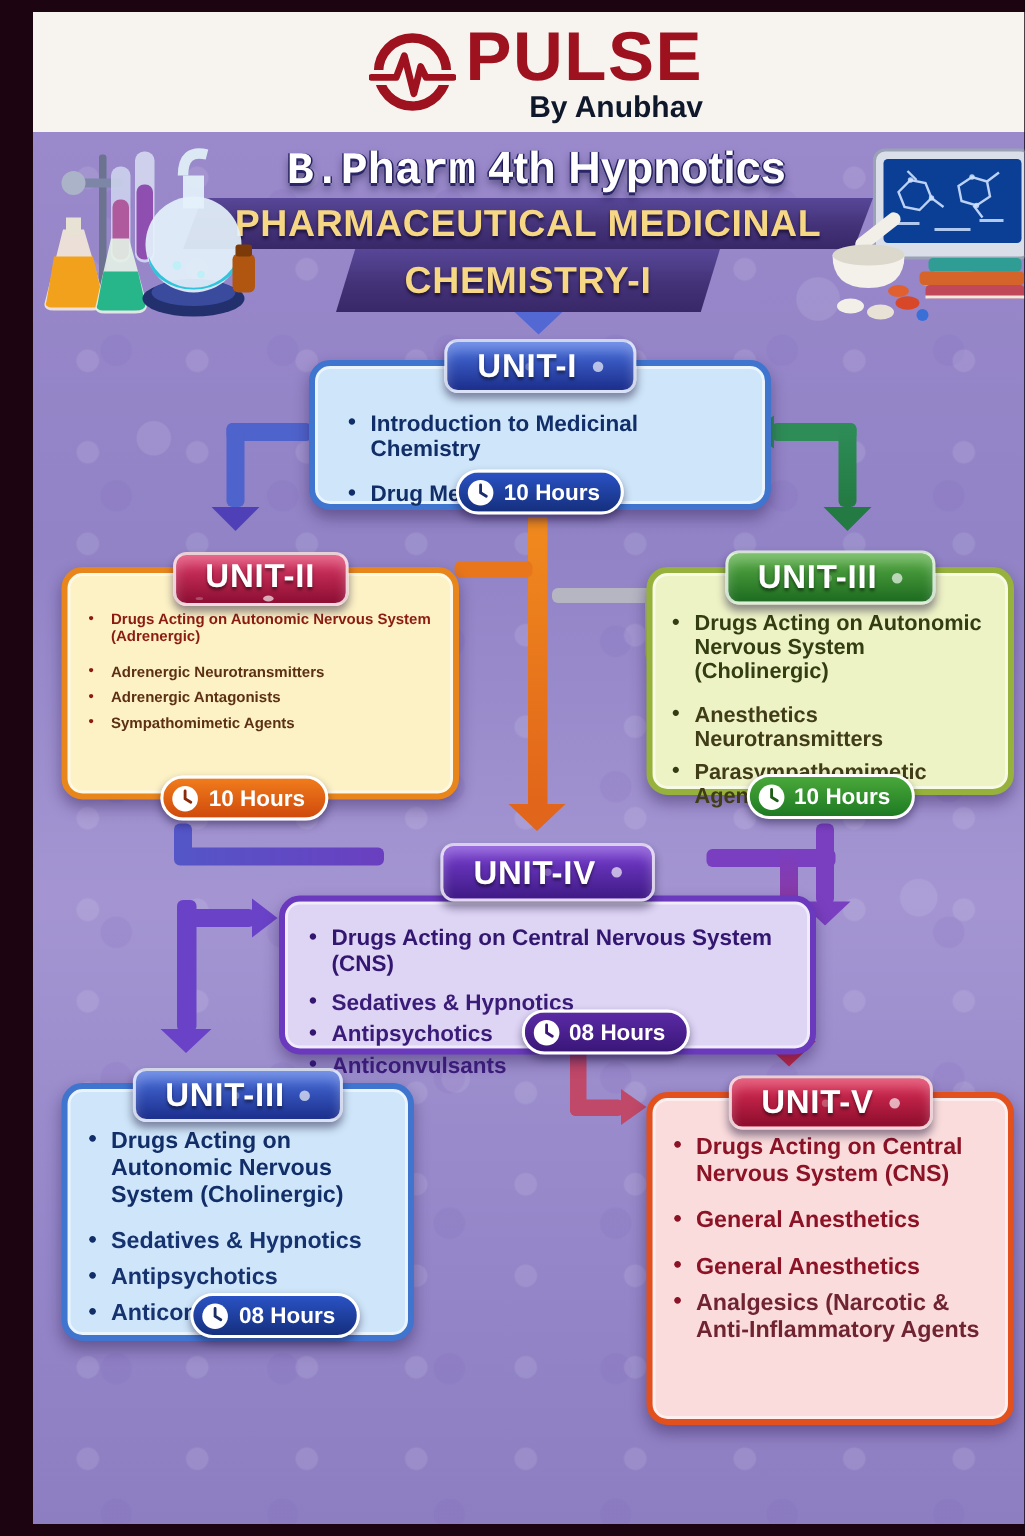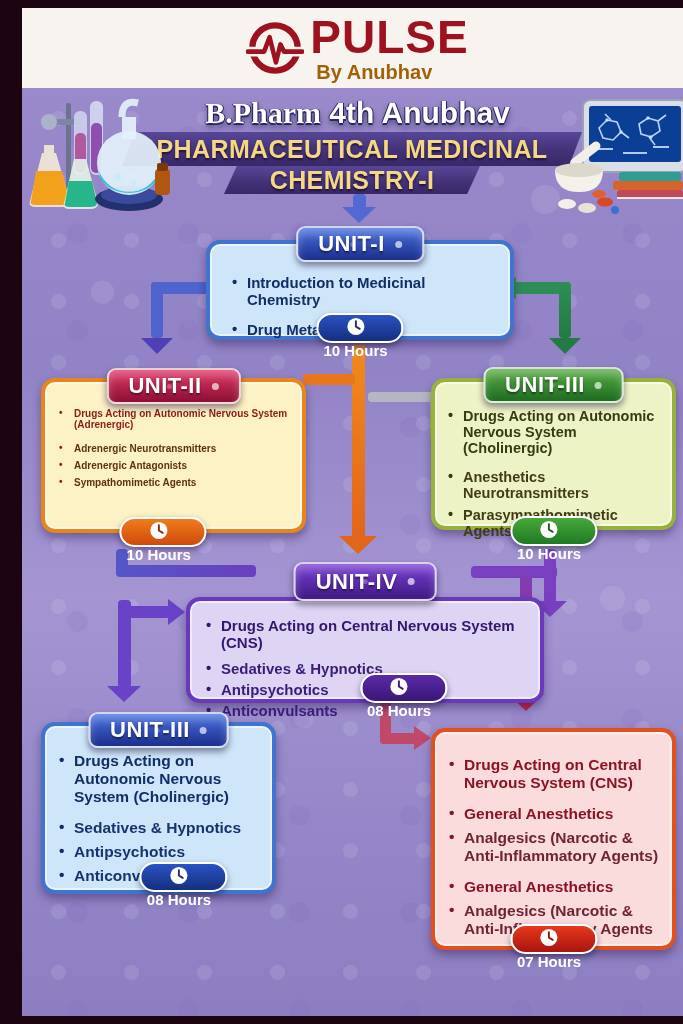--- a/index.html
+++ b/index.html
@@ -3,46 +3,46 @@
 <meta charset="utf-8">
 <style>
   html,body{margin:0;padding:0;background:#14030c;}
   .page{position:relative;width:683px;height:1024px;box-sizing:border-box;background:#1c0410;padding:8px 22px;font-family:"Liberation Sans",sans-serif;overflow:hidden;}
   
   .logo-bar{position:relative;width:671px;height:80px;background:#f7f4f0;display:flex;align-items:center;justify-content:center;}
   .logo{display:flex;align-items:center;gap:6px;}
   .logo-icon{width:58px;height:58px;}
   .logo-text{display:flex;flex-direction:column;line-height:1;}
   .brand{font-size:46px;font-weight:bold;color:#9e111e;letter-spacing:1px;}
-  .byline{font-size:20px;font-weight:bold;color:#a16207;margin-top:2px;padding-left:6px;}
+  .byline{font-size:20px;font-weight:bold;color:#0f172a;margin-top:2px;padding-left:6px;text-align:right;}
   
   .main{position:relative;width:671px;height:928px;overflow:hidden;
     background:
       radial-gradient(circle at 12% 22%, rgba(255,255,255,.10) 0 11px, rgba(255,255,255,0) 12px),
       radial-gradient(circle at 78% 12%, rgba(255,255,255,.10) 0 14px, rgba(255,255,255,0) 15px),
       radial-gradient(circle at 42% 68%, rgba(255,255,255,.09) 0 9px, rgba(255,255,255,0) 10px),
       radial-gradient(circle at 88% 55%, rgba(255,255,255,.09) 0 12px, rgba(255,255,255,0) 13px),
       radial-gradient(circle at 25% 85%, rgba(255,255,255,.08) 0 13px, rgba(255,255,255,0) 14px),
       linear-gradient(180deg,#9a89cb 0%,#9183c6 30%,#a495d2 55%,#9486c8 80%,#8d7ec2 100%);}
   .main::before{content:"";position:absolute;inset:0;pointer-events:none;
     background-image:radial-gradient(circle, rgba(255,255,255,.10) 0 7px, rgba(255,255,255,0) 8px),
                      radial-gradient(circle, rgba(120,90,180,.12) 0 10px, rgba(120,90,180,0) 11px);
     background-size:73px 61px, 111px 97px;}
   
   .course-line{position:absolute;top:8px;left:0;width:100%;text-align:center;z-index:4;
     color:#ffffff;font-size:30px;font-weight:bold;
     text-shadow:0 2px 0 #2a2668,0 4px 6px rgba(10,10,40,.55),1px 0 0 #2a2668,-1px 0 0 #2a2668;}
-  .course-serif{font-family:Liberation Serif, serif;}
+  .course-serif{font-family:Liberation Mono, monospace;}
   .banner{position:absolute;z-index:3;display:flex;align-items:center;justify-content:center;
     background:linear-gradient(180deg,#584798 0%,#433277 55%,#382868 100%);
     color:#f6d884;font-weight:bold;letter-spacing:.4px;
     text-shadow:0 2px 2px rgba(20,10,40,.7);
     clip-path:polygon(2.8% 0,100% 0,97.2% 100%,0 100%);}
   .banner1{top:44px;left:100px;width:460px;height:34px;font-size:25px;}
-  .banner2{top:78px;left:202px;width:256px;height:28px;font-size:25px;clip-path:polygon(5% 0,100% 0,95% 100%,0 100%);}
+  .banner2{top:78px;left:202px;width:256px;height:42px;font-size:25px;clip-path:polygon(5% 0,100% 0,95% 100%,0 100%);}
   
   .decor{position:absolute;z-index:5;}
   
   .seg{position:absolute;z-index:2;border-radius:4px;}
   .tri{position:absolute;z-index:2;width:0;height:0;}
   
   .unit{position:absolute;z-index:6;border-radius:14px;box-sizing:border-box;
     border:4px solid var(--border);background:var(--body);
     box-shadow:0 5px 10px rgba(35,15,70,.40), inset 0 0 0 2px rgba(255,255,255,.55);}
   .unit-head{position:absolute;left:50%;transform:translateX(-50%);z-index:7;
@@ -55,35 +55,35 @@
   .unit-head .deco-dot{width:7px;height:7px;border-radius:50%;background:rgba(255,255,255,.65);margin-left:10px;box-shadow:-46px 0 0 -1px rgba(255,255,255,.25);}
   .unit-list{list-style:none;margin:0;padding:0;}
   .unit-list li{position:relative;padding-left:15px;font-weight:bold;color:var(--text);margin:6px 0;}
   .unit-list li::before{content:"\2022";position:absolute;left:0;top:-1px;color:var(--hl);}
   .unit-list li.hl{color:var(--hl);}
   .unit-list li.gap{margin-top:13px;}
   .hours{position:absolute;left:50%;transform:translateX(-50%);z-index:7;
     display:flex;align-items:center;gap:6px;white-space:nowrap;
     background:linear-gradient(180deg,var(--badge1),var(--badge2));
     border:2px solid #fff;border-radius:999px;padding:2px 14px 2px 5px;height:22px;
-    color:#fff;font-weight:bold;font-size:15px;box-shadow:0 3px 6px rgba(20,10,50,.45);flex-direction:column;}
+    color:#fff;font-weight:bold;font-size:15px;box-shadow:0 3px 6px rgba(20,10,50,.45);}
   .clock{width:19px;height:19px;flex:0 0 auto;}
   
   .u-blue {--head1:#4a71e0;--head2:#1b2e8c;--body:#cfe6fa;--border:#3f74cf;--text:#16336f;--hl:#122e68;--badge1:#2a52c4;--badge2:#152f7e;--hand:#1b2d66;}
   .u-red  {--head1:#e03a68;--head2:#8c0e32;--body:#fdf2c5;--border:#e8861c;--text:#5c3014;--hl:#8c1c12;--badge1:#f07c1c;--badge2:#cf4a0c;--hand:#8a2a08;}
   .u-green{--head1:#5aae46;--head2:#1d6b20;--body:#eef3c6;--border:#96b23c;--text:#413c18;--hl:#333d12;--badge1:#49a83a;--badge2:#1e7a22;--hand:#1e5c18;}
   .u-purp {--head1:#7a3fd4;--head2:#3f1a85;--body:#ded4f4;--border:#6a39bd;--text:#3a1c78;--hl:#321670;--badge1:#5b2aa6;--badge2:#3a1678;--hand:#3a1678;}
   .u-crim {--head1:#e03058;--head2:#8c0c2c;--body:#fadcdc;--border:#e2501e;--text:#702432;--hl:#8c1226;--badge1:#e8391c;--badge2:#a81410;--hand:#8c150e;}
   
   #unit1{left:184px;top:152px;width:308px;height:100px;}
   #unit1 .unit-head{top:-18px;}
   #unit1 .unit-list{padding:24px 10px 0 22px;font-size:15px;}
   #unit1 .hours{bottom:-7px;}
   #unit2{left:19px;top:290px;width:265px;height:155px;}
-  #unit2 .unit-head{top:-14px;}
+  #unit2 .unit-head{top:-14px;flex-direction:column;}
   #unit2 .unit-list{padding:20px 6px 0 14px;font-size:10px;}
   #unit2 .hours{bottom:-18px;left:46%;}
   #unit3{left:409px;top:290px;width:245px;height:152px;}
   #unit3 .unit-head{top:-15px;}
   #unit3 .unit-list{padding:20px 4px 0 13px;font-size:14.5px;}
   #unit3 .hours{bottom:-20px;}
   #unit4{left:164px;top:509px;width:358px;height:106px;}
   #unit4 .unit-head{top:-39px;height:33px;}
   #unit4 .unit-list{padding:12px 6px 0 16px;font-size:15px;}
   #unit4 .unit-list li{margin:4px 0;}
@@ -121,21 +121,21 @@
         <span class="brand">PULSE</span>
         <span class="byline">By Anubhav</span>
       </div>
     </div>
   </div>
 
   <div class="main">
 
     <div class="course-line">
       <span class="course-serif">B.Pharm</span>
-      <span>4th Anubhav</span>
+      <span>4th Hypnotics</span>
     </div>
     <div class="banner banner1">PHARMACEUTICAL MEDICINAL</div>
     <div class="banner banner2">CHEMISTRY-I</div>
 
     <svg class="decor" style="left:0;top:5px" width="148" height="122" viewBox="0 0 148 122">
       <rect x="44" y="10" width="5" height="90" rx="2" fill="#6b7390"></rect>
       <rect x="30" y="26" width="30" height="6" rx="3" fill="#7d86a6"></rect>
       <circle cx="27" cy="29" r="8" fill="#aab3c8"></circle>
       <rect x="52" y="18" width="13" height="64" rx="6" fill="#cfd6ee" opacity=".85"></rect>
       <rect x="53" y="40" width="11" height="40" rx="5" fill="#b05a9e"></rect>
@@ -336,31 +336,27 @@
       <div class="hours">
         <svg class="clock" viewBox="0 0 20 20">
             <circle cx="10" cy="10" r="9" fill="#fff"></circle>
             <path d="M10 4.5 V10 L14 12.5" stroke="#1b2d66" stroke-width="2" fill="none" stroke-linecap="round"></path>
           </svg>
         <span>08 Hours</span>
       </div>
     </div>
 
     <div class="unit u-crim" id="unit5">
+      <div class="unit-head">
+          <span>UNIT-V</span>
+          <span class="deco-dot"></span>
+        </div>
       <ul class="unit-list">
         <li class="hl">Drugs Acting on Central Nervous System (CNS)</li>
         <li class="hl gap">General Anesthetics</li>
-        <li>Analgesics (Narcotic &amp; Anti-Inflammatory Agents)</li>
         <li class="hl gap">General Anesthetics</li>
         <li>Analgesics (Narcotic &amp; Anti-Inflammatory Agents</li>
       </ul>
-      <div class="hours">
-        <svg class="clock" viewBox="0 0 20 20">
-            <circle cx="10" cy="10" r="9" fill="#fff"></circle>
-            <path d="M10 4.5 V10 L14 12.5" stroke="#8c150e" stroke-width="2" fill="none" stroke-linecap="round"></path>
-          </svg>
-        <span>07 Hours</span>
-      </div>
     </div>
 
 
   </div>
 </div>
 
 </body></html>

